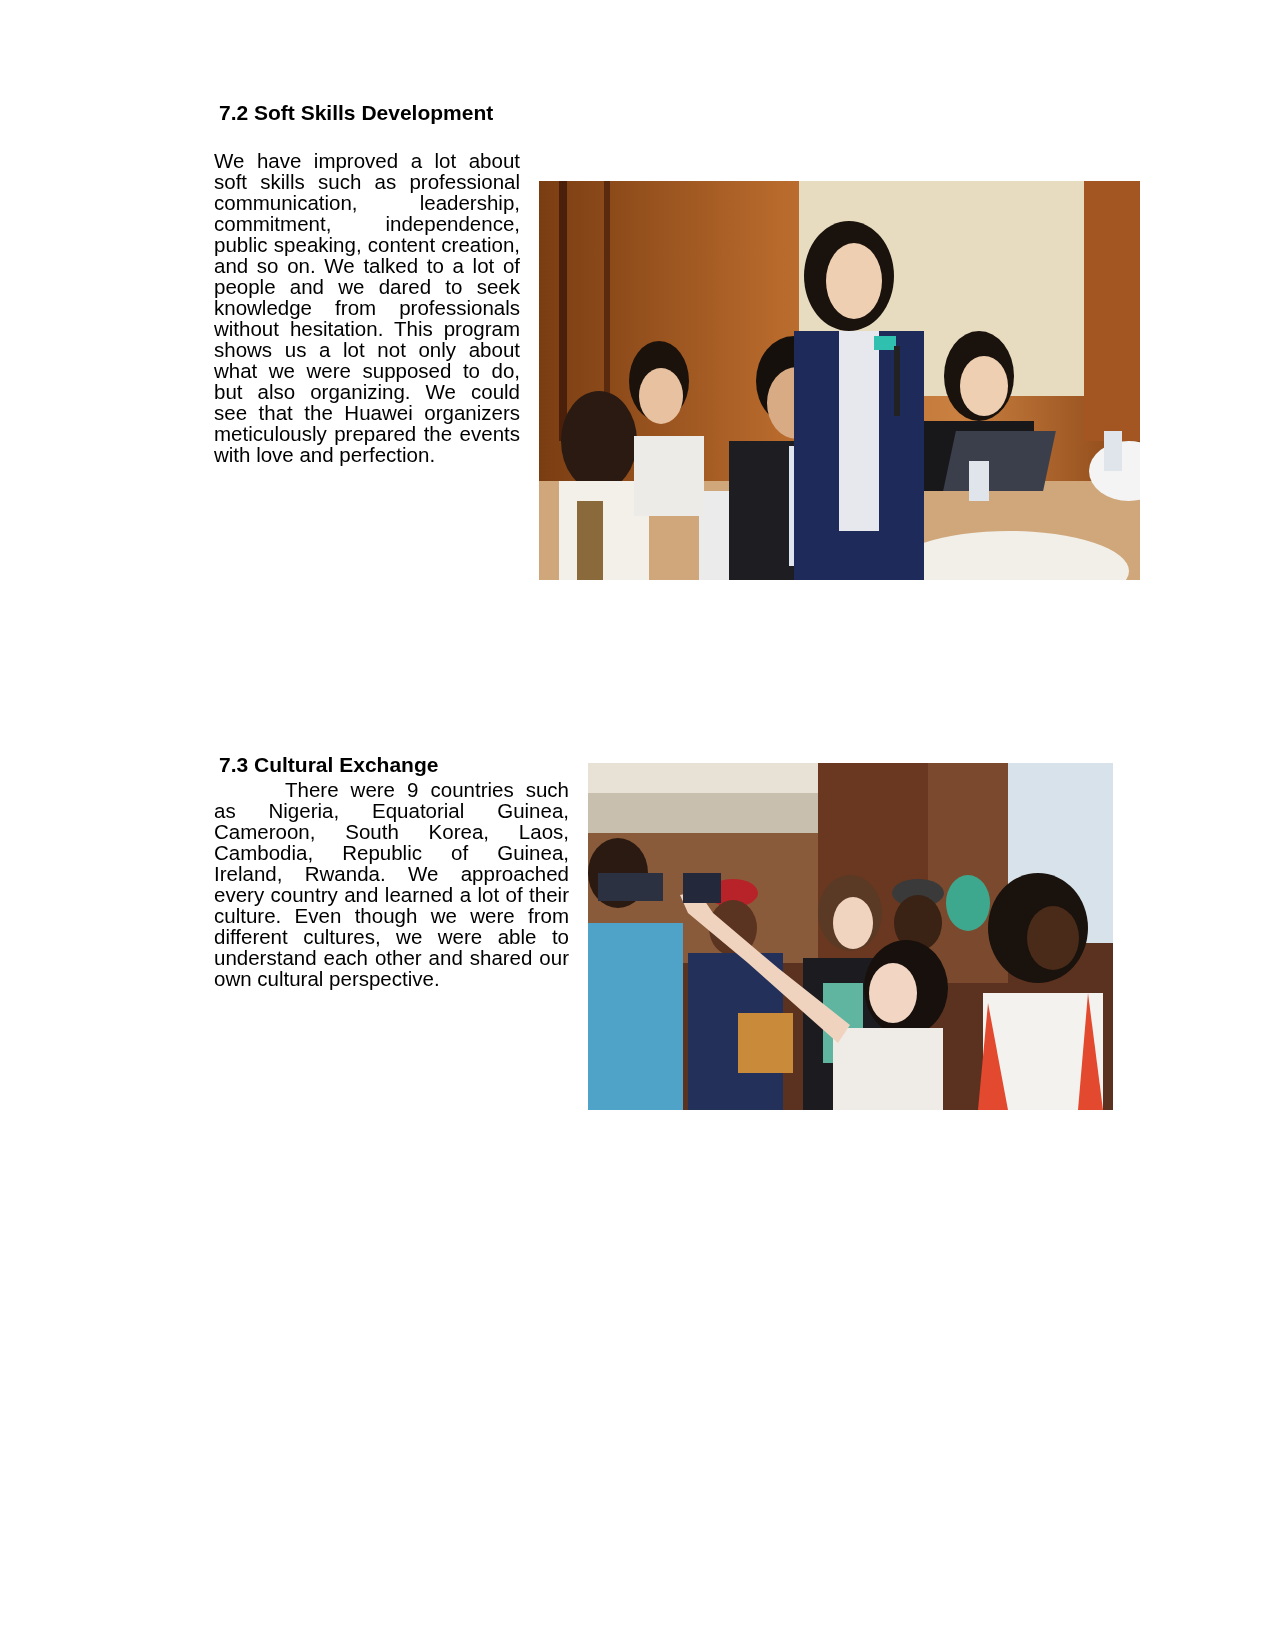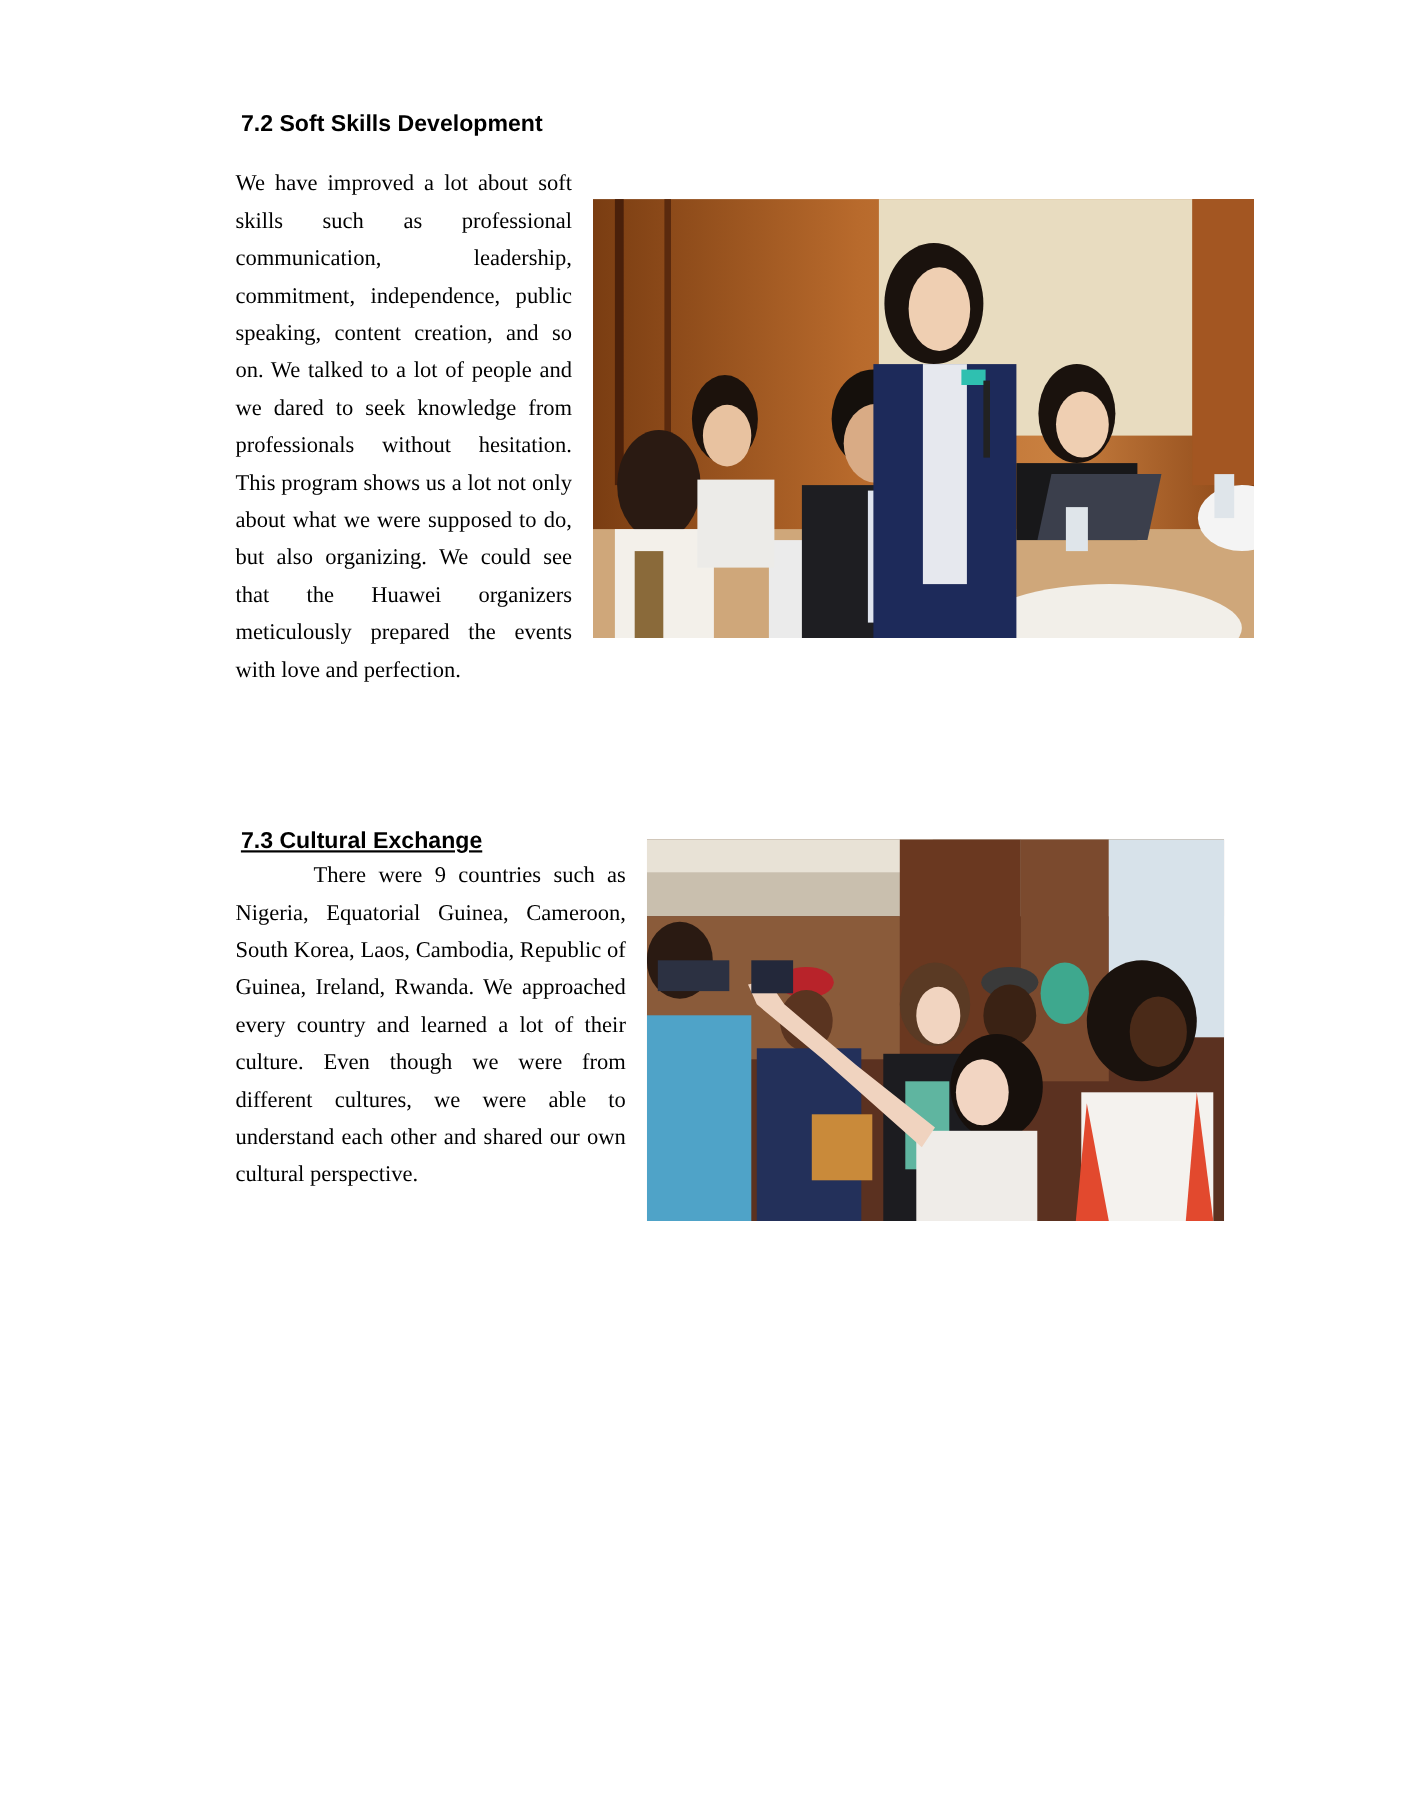--- a/index.html
+++ b/index.html
@@ -1,20 +1,20 @@
 <!DOCTYPE html>
 <html><head>
 <meta charset="utf-8">
 <style>
   html, body { margin: 0; padding: 0; background: #ffffff; }
   body { width: 1275px; height: 1650px; position: relative; overflow: hidden;
          font-family: "Liberation Sans", sans-serif; color: #000; }
   .page { position: absolute; left: 0; top: 0; width: 1275px; height: 1650px; background: #fff; }
   .heading { position: absolute; font-weight: bold; font-size: 21px; line-height: 24px; margin: 0; }
-  .para { position: absolute; font-size: 20.5px; line-height: 34px; margin: 0; text-align: justify; font-family: Liberation Serif, serif; }
+  .para { position: absolute; font-size: 20.5px; line-height: 21px; margin: 0; text-align: justify; }
   .photo { position: absolute; overflow: hidden; }
 </style>
 </head>
 <body>
 
 <div class="page">
 
   <h2 class="heading" style="left:219px; top:101px;">7.2 Soft Skills Development</h2>
 
   <p class="para" style="left:214px; top:150px; width:306px;">We have improved a lot about soft skills such as professional communication, leadership, commitment, independence, public speaking, content creation, and so on. We talked to a lot of people and we dared to seek knowledge from professionals without hesitation. This program shows us a lot not only about what we were supposed to do, but also organizing. We could see that the Huawei organizers meticulously prepared the events with love and perfection.</p>
@@ -62,21 +62,21 @@
       <ellipse cx="440" cy="195" rx="35" ry="45" fill="#1a120d"></ellipse>
       <ellipse cx="445" cy="205" rx="24" ry="30" fill="#efcfb2"></ellipse>
       <rect x="385" y="240" width="110" height="70" fill="#18181a"></rect>
       <rect x="470" y="250" width="100" height="60" fill="#3b3f4c" transform="skewX(-12)"></rect>
       <rect x="430" y="280" width="20" height="40" fill="#dfe5ea"></rect>
       <rect x="565" y="250" width="18" height="40" fill="#dfe5ea"></rect>
     </svg>
   </div>
 
 
-  <h2 class="heading" style="left:219px; top:753px;text-decoration:underline;">7.3 Cultural Exchange</h2>
+  <h2 class="heading" style="left:219px; top:753px;">7.3 Cultural Exchange</h2>
 
   <p class="para" style="left:214px; top:779px; width:355px; text-indent:71px;">There were 9 countries such as Nigeria, Equatorial Guinea, Cameroon, South Korea, Laos, Cambodia, Republic of Guinea, Ireland, Rwanda. We approached every country and learned a lot of their culture. Even though we were from different cultures, we were able to understand each other and shared our own cultural perspective.</p>
 
   <div class="photo" style="left:588px; top:763px; width:525px; height:347px;">
     <svg width="525" height="347" viewBox="0 0 525 347" xmlns="http://www.w3.org/2000/svg">
       <rect width="525" height="347" fill="#5b3120"></rect>
       <rect x="0" y="0" width="525" height="70" fill="#c9bfae"></rect>
       <rect x="0" y="0" width="260" height="30" fill="#e8e2d6"></rect>
       <rect x="230" y="0" width="110" height="200" fill="#6a3820"></rect>
       <rect x="340" y="0" width="80" height="220" fill="#7b4a2e"></rect>

